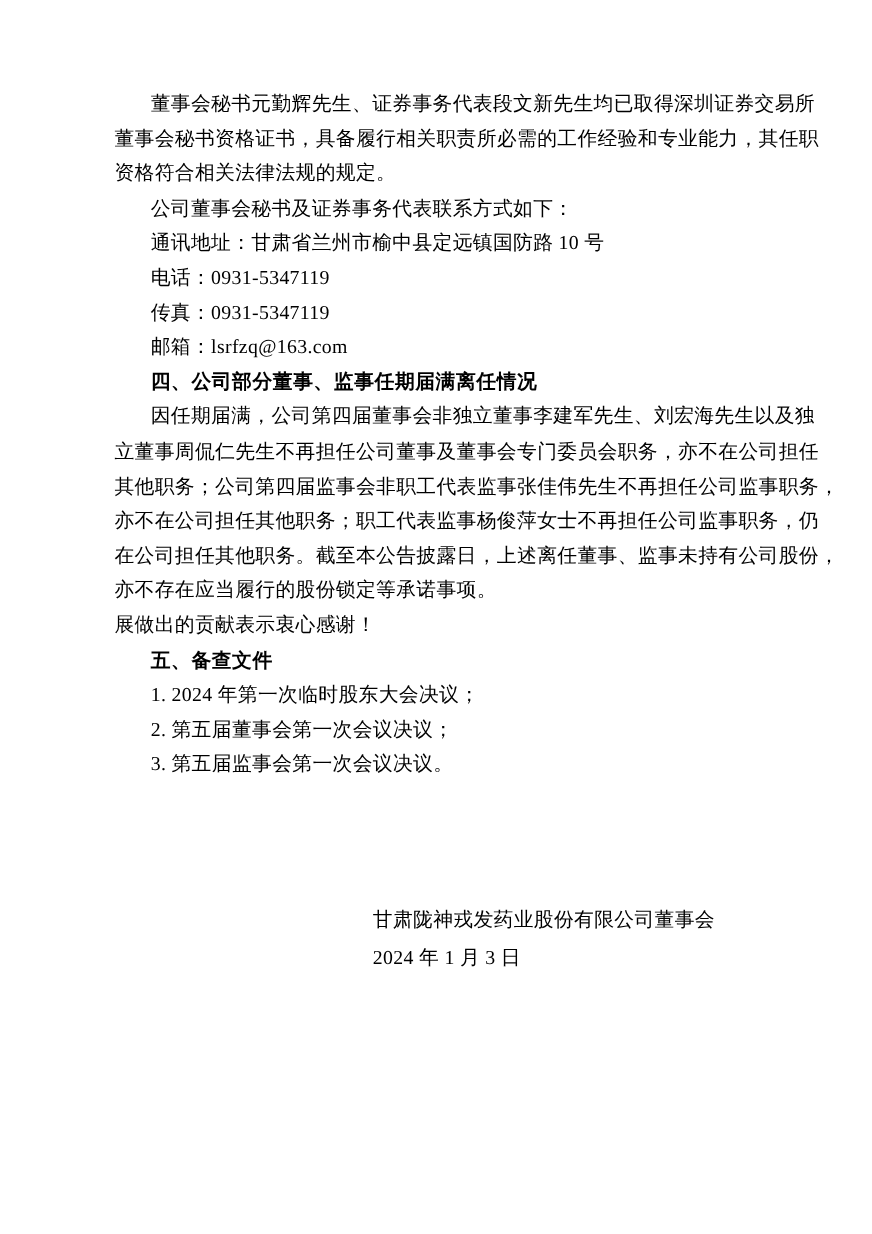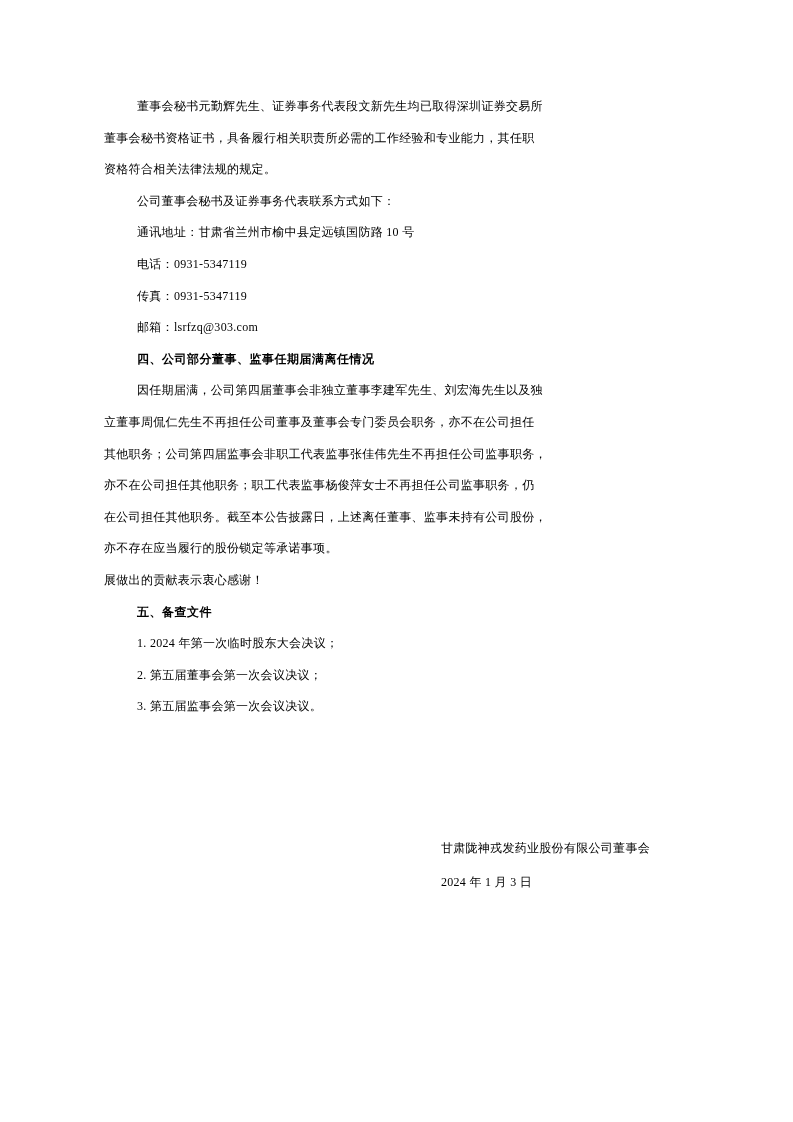--- a/index.html
+++ b/index.html
@@ -13,23 +13,23 @@
     height: 1122px;
     margin: 0 auto;
     background: #ffffff;
     overflow: hidden;
     font-family: "Liberation Serif", "DejaVu Serif", serif;
     color: #000000;
   }
   .content {
     position: absolute;
     left: 104px;
-    top: 91px;
+    top: 79px;
     width: 573px;
-    font-size: 12px;
+    font-size: 18px;
     line-height: 31.6px;
     letter-spacing: 0.3px;
   }
   .line {
     white-space: nowrap;
   }
   .indent {
     padding-left: 33px;
   }
   .heading {
@@ -67,21 +67,21 @@
   <div class="content">
 
     <div class="line indent">董事会秘书元勤辉先生、证券事务代表段文新先生均已取得深圳证券交易所</div>
     <div class="line">董事会秘书资格证书，具备履行相关职责所必需的工作经验和专业能力，其任职</div>
     <div class="line">资格符合相关法律法规的规定。</div>
 
     <div class="line indent">公司董事会秘书及证券事务代表联系方式如下：</div>
     <div class="line indent">通讯地址：甘肃省兰州市榆中县定远镇国防路 10 号</div>
     <div class="line indent">电话：0931-5347119</div>
     <div class="line indent">传真：0931-5347119</div>
-    <div class="line indent">邮箱：lsrfzq@303.com</div>
+    <div class="line indent">邮箱：lsrfzq@163.com</div>
 
     <div class="line indent heading">四、公司部分董事、监事任期届满离任情况</div>
 
     <div class="line indent">因任期届满，公司第四届董事会非独立董事李建军先生、刘宏海先生以及独</div>
     <div class="line">立董事周侃仁先生不再担任公司董事及董事会专门委员会职务，亦不在公司担任</div>
     <div class="line">其他职务；公司第四届监事会非职工代表监事张佳伟先生不再担任公司监事职务，</div>
     <div class="line">亦不在公司担任其他职务；职工代表监事杨俊萍女士不再担任公司监事职务，仍</div>
     <div class="line">在公司担任其他职务。截至本公告披露日，上述离任董事、监事未持有公司股份，</div>
     <div class="line">亦不存在应当履行的股份锁定等承诺事项。</div>
 

